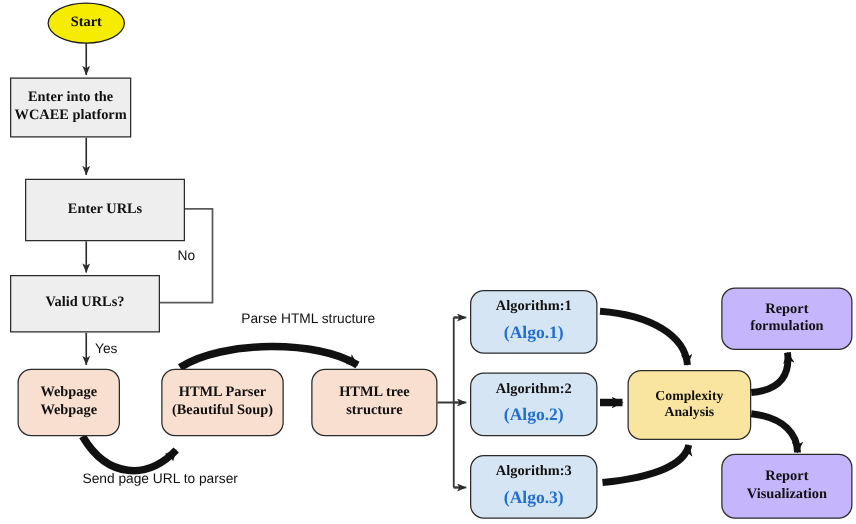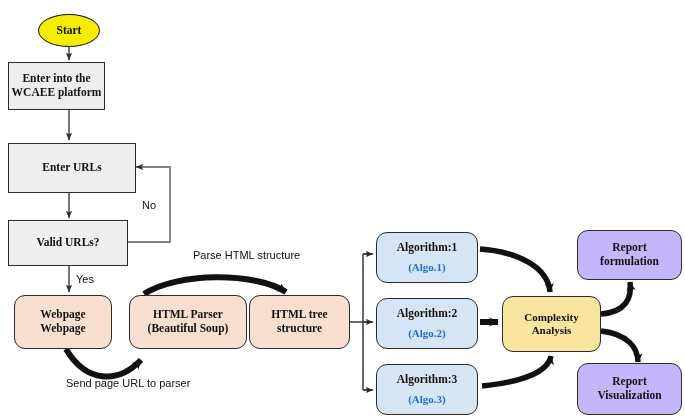--- a/index.html
+++ b/index.html
@@ -55,21 +55,21 @@
     font-size:11px;
   }
   .process-orange{
     background:#c4b5fd;
     border:1.5px solid #2b2b2b;
     border-radius:11px;
     font-size:11.5px;
   }
   .sublabel{
     color:#1f6fd0;
-    font-size:11px;
+    font-size:14px;
     font-weight:bold;
     margin-top:6px;
   }
   .edge-label{
     position:absolute;
     font-family:Liberation Sans, sans-serif;
     font-weight:normal;
     font-size:11px;
     color:#111111;
     white-space:nowrap;
@@ -114,43 +114,43 @@
 
     <line x1="480" y1="322" x2="498" y2="322" stroke="#111111" stroke-width="6" marker-end="url(#arrThick)"></line>
 
     <path d="M482,386 C522,382 548,372 551,356" fill="none" stroke="#111111" stroke-width="5.5" marker-end="url(#arrThick)"></path>
 
     <path d="M601,314 C626,312 632,298 630,282" fill="none" stroke="#111111" stroke-width="5.5" marker-end="url(#arrThick)"></path>
 
     <path d="M601,331 C628,334 638,348 638,362" fill="none" stroke="#111111" stroke-width="5.5" marker-end="url(#arrThick)"></path>
   </svg>
 
-  <div class="node terminator" style="left:38px;top:14px;width:62px;height:33px;">
+  <div class="node terminator" style="left:38px;top:2px;width:62px;height:33px;">
     <span class="ln">Start</span>
   </div>
 
   <div class="node process-grey" style="left:8px;top:62px;width:97px;height:48px;">
     <span class="ln">Enter into the</span>
     <span class="ln">WCAEE platform</span>
   </div>
 
-  <div class="node process-grey" style="left:8px;top:143px;width:128px;height:50px;">
+  <div class="node process-grey" style="left:20px;top:143px;width:128px;height:50px;">
     <span class="ln">Enter URLs</span>
   </div>
 
   <div class="node process-grey" style="left:8px;top:220px;width:120px;height:46px;">
     <span class="ln">Valid URLs?</span>
   </div>
 
-  <div class="node process-pink" style="left:14px;top:295px;width:98px;height:54px;">
+  <div class="node process-pink" style="left:14px;top:295px;width:82px;height:54px;">
     <span class="ln">Webpage</span>
     <span class="ln">Webpage</span>
   </div>
 
-  <div class="node process-pink" style="left:129px;top:295px;width:118px;height:54px;">
+  <div class="node process-pink" style="left:129px;top:295px;width:98px;height:54px;">
     <span class="ln">HTML Parser</span>
     <span class="ln">(Beautiful Soup)</span>
   </div>
 
   <div class="node process-pink" style="left:249px;top:295px;width:101px;height:54px;">
     <span class="ln">HTML tree</span>
     <span class="ln">structure</span>
   </div>
 
   <div class="node process-blue" style="left:376px;top:232px;width:102px;height:51px;">

